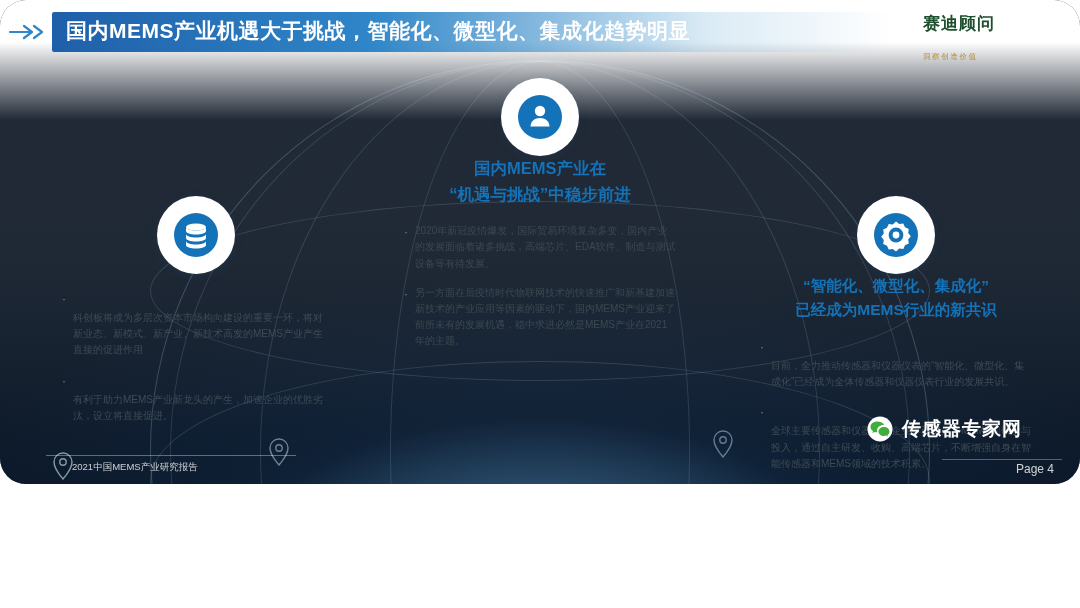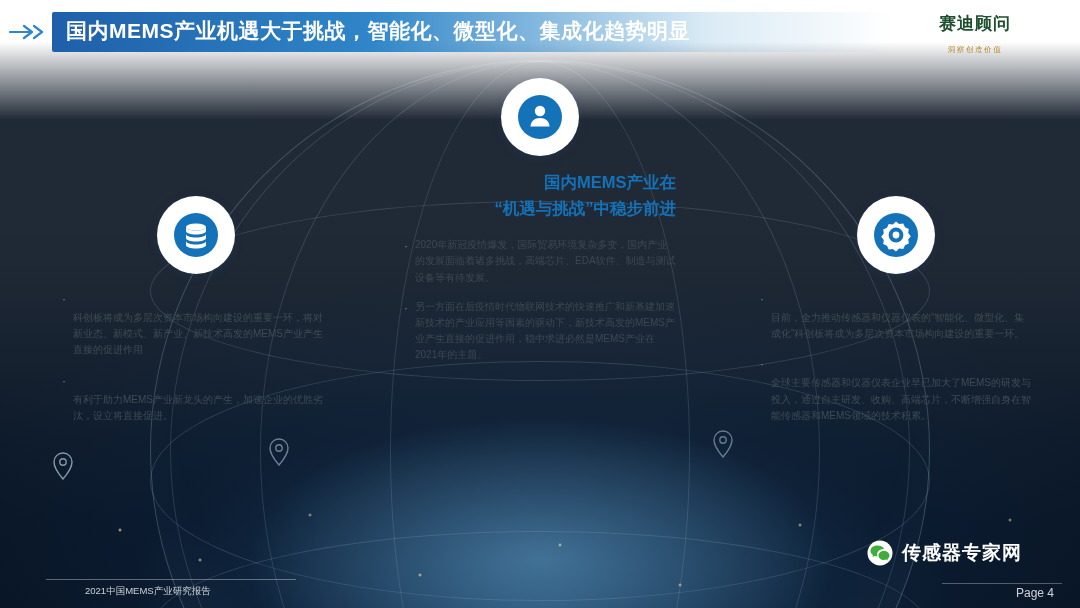--- a/index.html
+++ b/index.html
@@ -4,23 +4,24 @@
 <style>
   * { box-sizing: border-box; margin: 0; padding: 0; }
   html, body {
     width: 1080px; height: 608px;
     font-family: "Liberation Sans", sans-serif;
     overflow: hidden;
     background: #fff;
   }
   .slide {
     position: relative;
-    width: 1080px; height: 608px;
+    width: 1080px; height: 484px;
     background: #ffffff;
     overflow: hidden;
+    border-radius: 26px;
   }
 
   
   .bg-photo {
     position: absolute;
     left: 0; top: 0; width: 1080px; height: 608px;
     background:
       radial-gradient(ellipse 420px 200px at 50% 92%, rgba(120,190,235,0.45) 0%, rgba(20,50,80,0) 70%),
       radial-gradient(ellipse 700px 330px at 50% 100%, rgba(25,60,95,0.95) 0%, rgba(10,25,45,0.9) 60%, rgba(8,18,32,0.9) 100%),
       linear-gradient(to bottom, #ffffff 0%, #ffffff 34%, #eef4f8 44%, #9fb7c8 58%, #42637e 72%, #132a42 86%, #0a1624 100%);
@@ -101,56 +102,55 @@
     letter-spacing: .5px;
     white-space: nowrap;
   }
   .arrow-mark {
     position: absolute;
     left: 8px; top: 22px;
     width: 42px; height: 20px;
   }
   .logo {
     position: absolute;
-    right: 40px; top: 12px;
-    text-align: center;
+    right: 27px; top: 12px;
+    text-align: left;
     width: 130px;
   }
   .logo-main {
     color: #1d4f2e;
     font-size: 17px;
     font-weight: bold;
     letter-spacing: 1px;
   }
   .logo-sub {
     color: #b78b2e;
     font-size: 7.5px;
     letter-spacing: 1.6px;
-    margin-top: 10px;
+    margin-top: 17px;
   }
 
   
   .col { position: absolute; z-index: 4; }
 
   .icon-circle {
     width: 78px; height: 78px;
     border-radius: 50%;
     background: #ffffff;
     box-shadow: 0 2px 10px rgba(40,90,140,0.18);
     display: flex; align-items: center; justify-content: center;
     margin: 0 auto;
   }
 
   .col-title {
     color: #1472b8;
     font-size: 15.5px;
     font-weight: bold;
     line-height: 1.55;
-    text-align: right;
-    margin-top: 14px;
+    text-align: center;
     white-space: pre-line;
   }
 
   .bullets { margin-top: 16px; }
   .bullet {
     display: flex;
     margin-bottom: 13px;
   }
   .bullet-dot {
     flex: 0 0 auto;
@@ -182,21 +182,21 @@
   
   .footer-line {
     position: absolute;
     left: 46px; bottom: 28px;
     width: 250px; height: 1px;
     background: rgba(255,255,255,0.35);
     z-index: 6;
   }
   .footer-text {
     position: absolute;
-    left: 85px; bottom: 10px;
+    left: 72px; bottom: 10px;
     color: rgba(255,255,255,0.78);
     font-size: 9.5px;
     z-index: 6;
   }
   .page-num {
     position: absolute;
     right: 26px; bottom: 8px;
     color: rgba(255,255,255,0.8);
     font-size: 12px;
     z-index: 7;
@@ -281,21 +281,21 @@
     </div>
     <div class="col-title">国内MEMS产业在
 “机遇与挑战”中稳步前进</div>
     <div class="bullets">
       <div class="bullet">
         <div class="bullet-dot">·</div>
         <div class="bullet-text">2020年新冠疫情爆发，国际贸易环境复杂多变，国内产业的发展面临着诸多挑战，高端芯片、EDA软件、制造与测试设备等有待发展。</div>
       </div>
       <div class="bullet">
         <div class="bullet-dot">·</div>
-        <div class="bullet-text">另一方面在后疫情时代物联网技术的快速推广和新基建加速新技术的产业应用等因素的驱动下，新技术高发的MEMS产业产生直接的促进作用，稳中求进必然是MEMS产业在2021年的主题。</div>
+        <div class="bullet-text">另一方面在后疫情时代物联网技术的快速推广和新基建加速新技术的产业应用等因素的驱动下，国内MEMS产业迎来了前所未有的发展机遇，稳中求进必然是MEMS产业在2021年的主题。</div>
       </div>
     </div>
   </div>
 
   <div class="col col-left">
     <div class="icon-circle">
       <svg width="46" height="46" viewBox="0 0 46 46">
         <circle cx="23" cy="23" r="22" fill="#1472b8"></circle>
         <ellipse cx="23" cy="15" rx="10" ry="3.6" fill="#ffffff"></ellipse>
         <path d="M13 15v4c0 2 4.5 3.6 10 3.6s10-1.6 10-3.6v-4c0 2-4.5 3.6-10 3.6S13 17 13 15z" fill="#ffffff"></path>
@@ -317,24 +317,26 @@
 
   <div class="col col-right">
     <div class="icon-circle">
       <svg width="46" height="46" viewBox="0 0 46 46">
         <circle cx="23" cy="23" r="22" fill="#1472b8"></circle>
         <path d="M23 9.5l3.2 2.6 4.1-.6 1.7 3.8 3.8 1.7-.6 4.1 2.6 3.2-2.6 3.2.6 4.1-3.8 1.7-1.7 3.8-4.1-.6L23 39.5l-3.2-2.6-4.1.6-1.7-3.8-3.8-1.7.6-4.1L8.2 24.7l2.6-3.2-.6-4.1 3.8-1.7 1.7-3.8 4.1.6z" fill="#ffffff"></path>
         <circle cx="23" cy="23" r="7.4" fill="#1472b8"></circle>
         <circle cx="23" cy="23" r="3.4" fill="#ffffff"></circle>
       </svg>
     </div>
+    <div class="col-title">“智能化、微型化、集成化”
+已经成为MEMS行业的新共识</div>
     <div class="bullets">
       <div class="bullet">
         <div class="bullet-dot">·</div>
-        <div class="bullet-text">目前，全力推动传感器和仪器仪表的“智能化、微型化、集成化”科创板将成为多层次资本市场构向建设的重要一环。</div>
+        <div class="bullet-text">目前，全力推动传感器和仪器仪表的“智能化、微型化、集成化”已经成为全体传感器和仪器仪表行业的发展共识。</div>
       </div>
       <div class="bullet">
         <div class="bullet-dot">·</div>
         <div class="bullet-text">全球主要传感器和仪器仪表企业早已加大了MEMS的研发与投入，通过自主研发、收购、高端芯片，不断增强自身在智能传感器和MEMS领域的技术积累。</div>
       </div>
     </div>
   </div>
 
   <div class="footer-line"></div>
   <div class="footer-text">2021中国MEMS产业研究报告</div>

